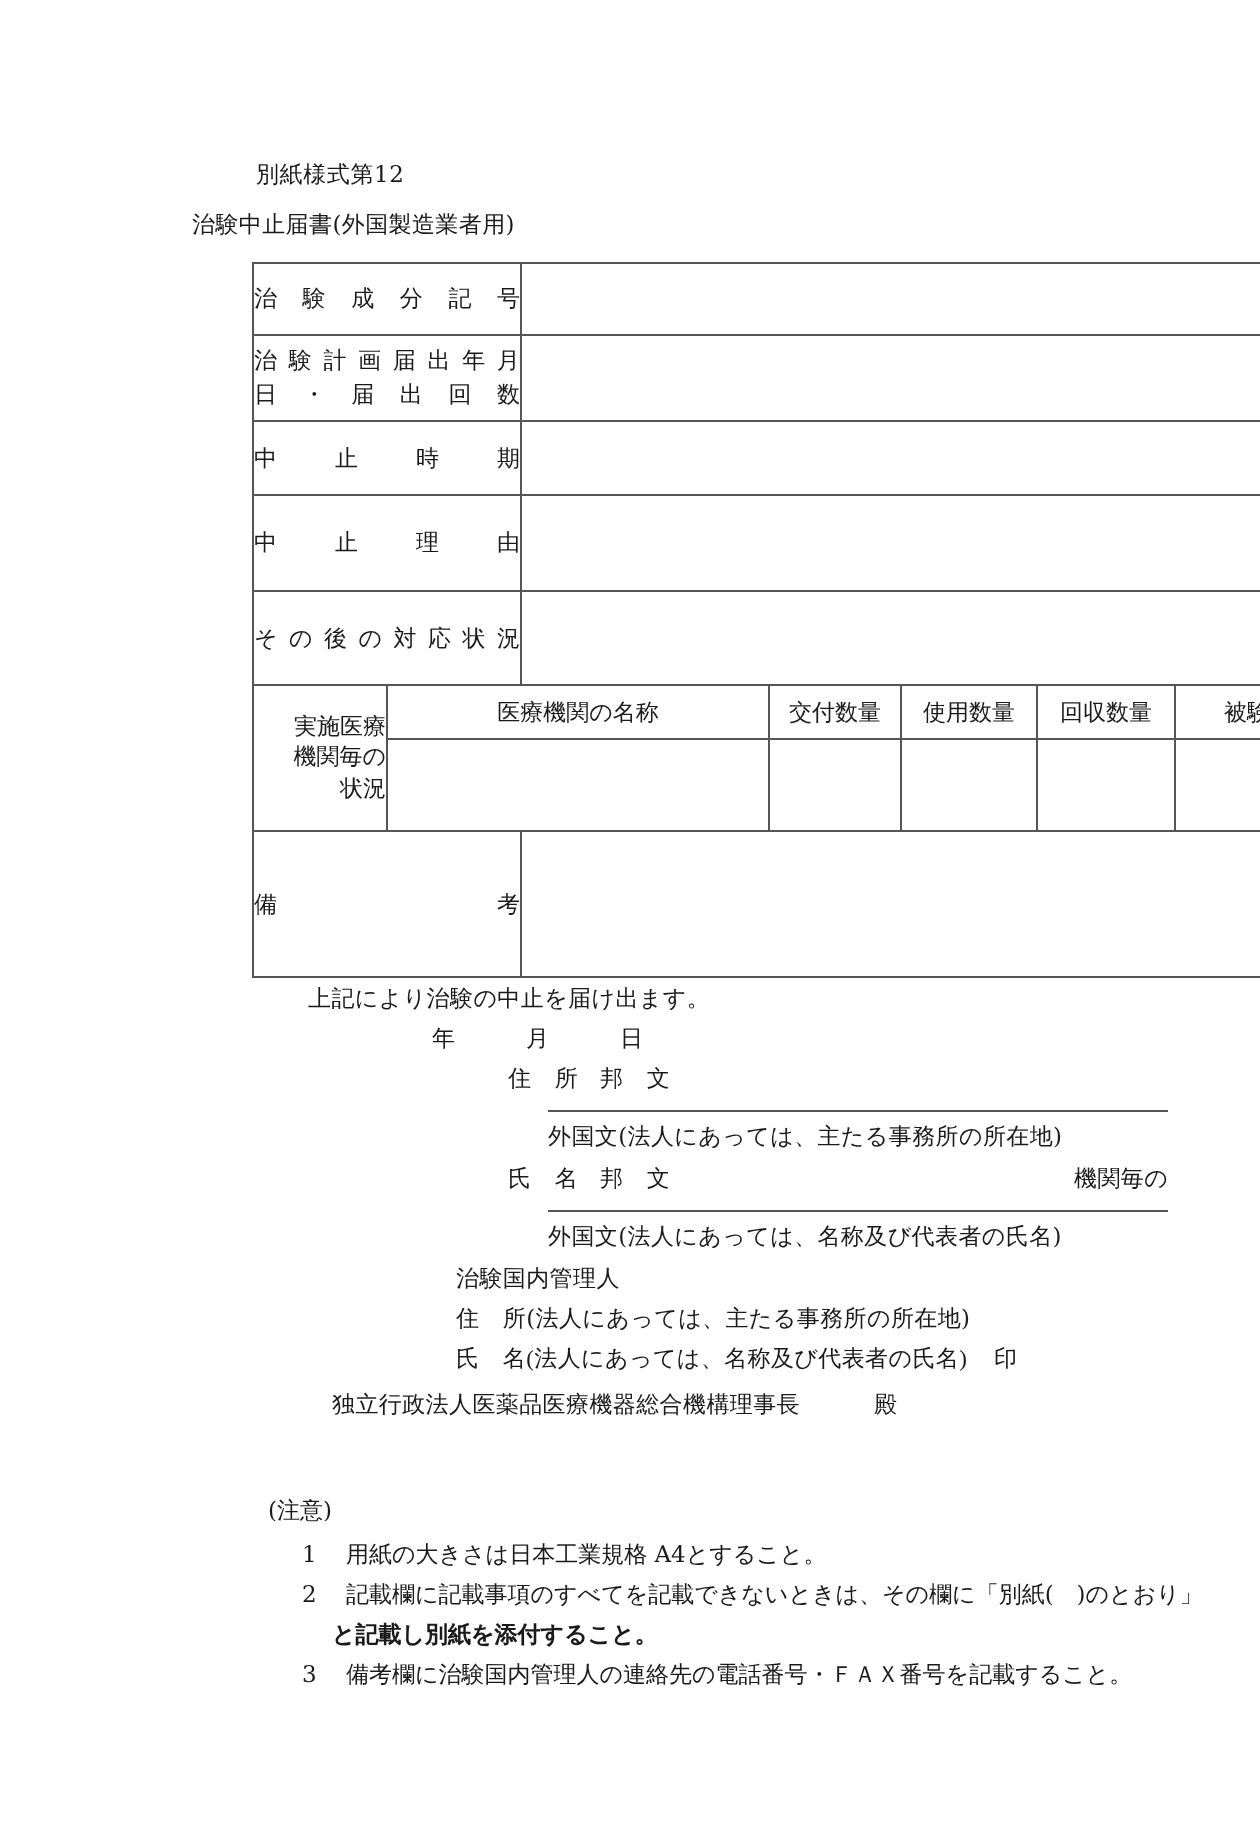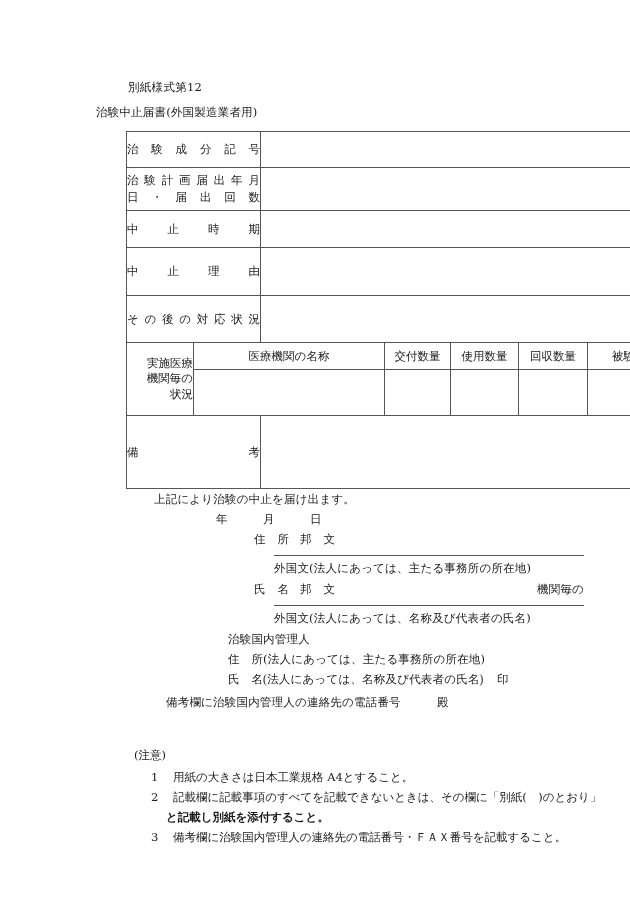--- a/index.html
+++ b/index.html
@@ -318,21 +318,21 @@
 
     <div class="rule" style="left:218px; top:113px; width:310px;"></div>
 
     <div class="line" style="left:218px; top:119px;">外国文(法人にあっては、名称及び代表者の氏名)</div>
 
     <div class="line" style="left:172px; top:140px;">治験国内管理人</div>
     <div class="line" style="left:172px; top:160px;">住　所(法人にあっては、主たる事務所の所在地)</div>
     <div class="line" style="left:172px; top:180px;font-family:Liberation Serif, serif;">氏　名(法人にあっては、名称及び代表者の氏名)</div>
     <div class="line" style="left:441px; top:180px;">印</div>
 
-    <div class="line" style="left:110px; top:203px;">備考欄に治験国内管理人の連絡先の電話番号</div>
+    <div class="line" style="left:110px; top:203px;">独立行政法人医薬品医療機器総合機構理事長</div>
     <div class="line" style="left:381px; top:203px;">殿</div>
 
   </div>
 
   <div class="notes">
 
     <div class="note-head">(注意)</div>
 
     <div class="note-item" style="top:22px;">
       <span class="note-num">1</span>

